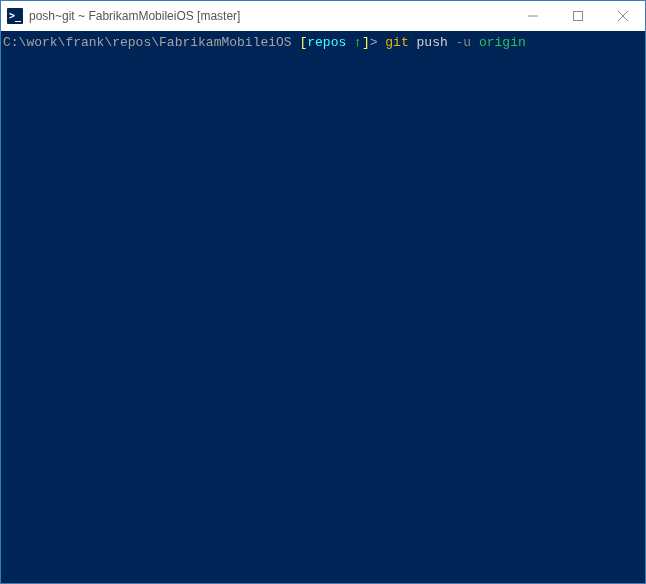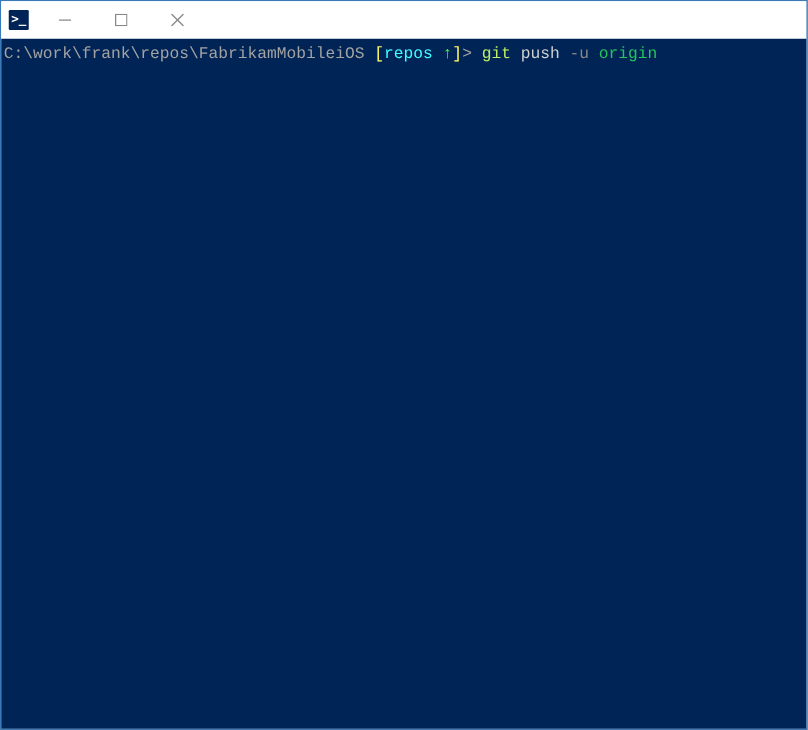--- a/index.html
+++ b/index.html
@@ -87,41 +87,42 @@
     .bracket {
       color: #ffff60;
     }
     .branch {
       color: #40ffff;
     }
     .arrow {
       color: #40ff40;
     }
     .cmd-git {
-      color: #bef264;
+      color: #eab308;
     }
     .cmd-push {
       color: #d0d0d0;
       margin-top: 16px;
     }
     .cmd-flag {
       color: #888888;
     }
     .cmd-origin {
       color: #22c55e;
     }
   </style>
 </head>
 <body>
 
 <div class="window">
   <div class="titlebar">
     <div class="titlebar-icon">
       <span class="titlebar-icon-glyph">&gt;_</span>
     </div>
+    <div class="titlebar-text">posh~git ~ FabrikamMobileiOS [master]</div>
     <div class="window-controls">
       <div class="control-btn" title="Minimize">
         <svg width="10" height="10">
             <line x1="0" y1="5" x2="10" y2="5" stroke-width="1"></line>
           </svg>
       </div>
       <div class="control-btn" title="Maximize">
         <svg width="10" height="10">
             <rect x="0.5" y="0.5" width="9" height="9" stroke-width="1"></rect>
           </svg>

